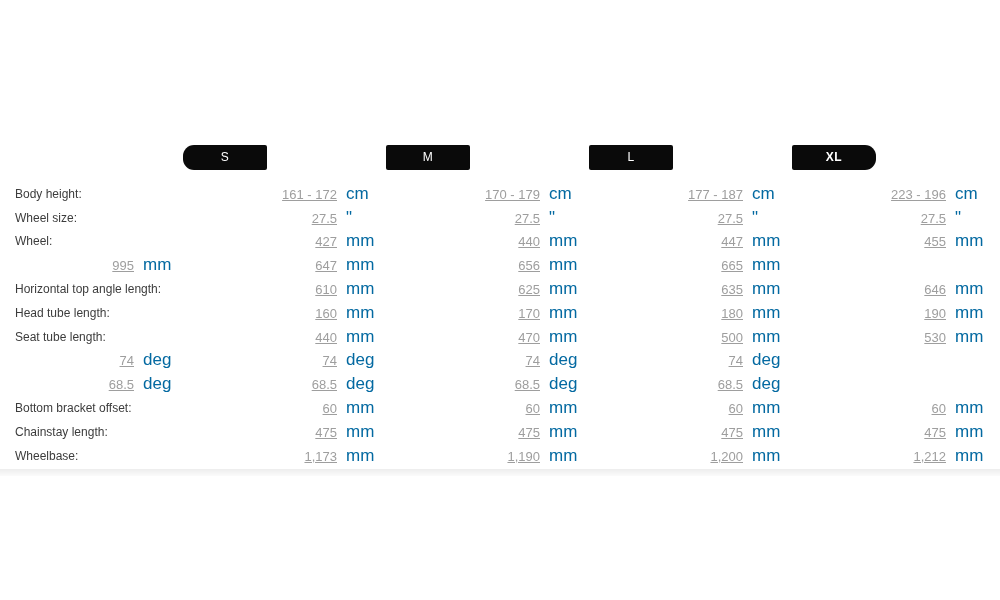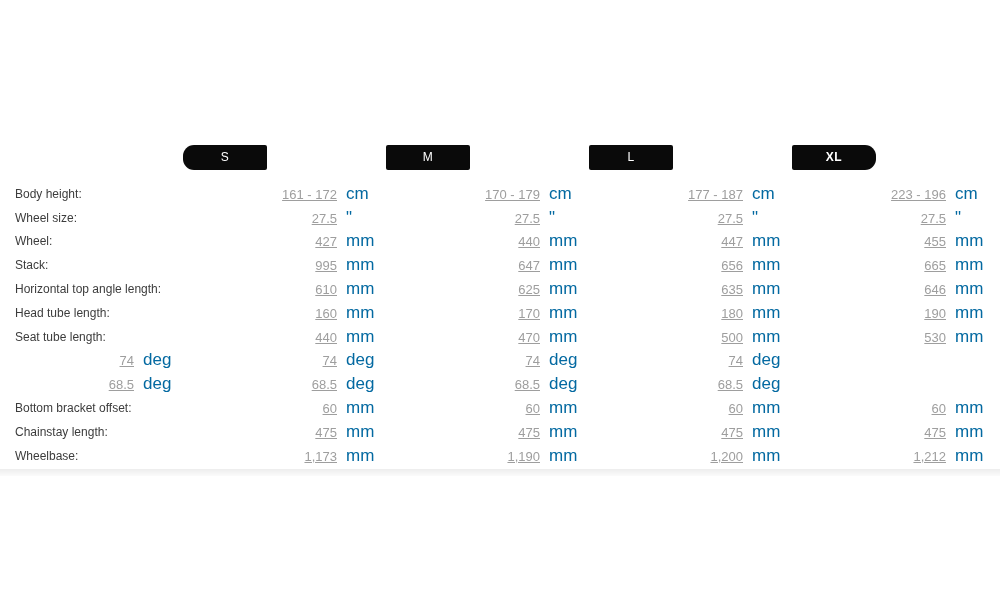--- a/index.html
+++ b/index.html
@@ -143,21 +143,20 @@
       <span class="spec-value">447</span>
       <span class="spec-unit">mm</span>
     </div>
     <div class="spec-cell">
       <span class="spec-value">455</span>
       <span class="spec-unit">mm</span>
     </div>
   </div>
 
   <div class="grid-row spec-row">
-    <div class="spec-label">Stack:</div>
     <div class="spec-cell">
       <span class="spec-value">995</span>
       <span class="spec-unit">mm</span>
     </div>
     <div class="spec-cell">
       <span class="spec-value">647</span>
       <span class="spec-unit">mm</span>
     </div>
     <div class="spec-cell">
       <span class="spec-value">656</span>

